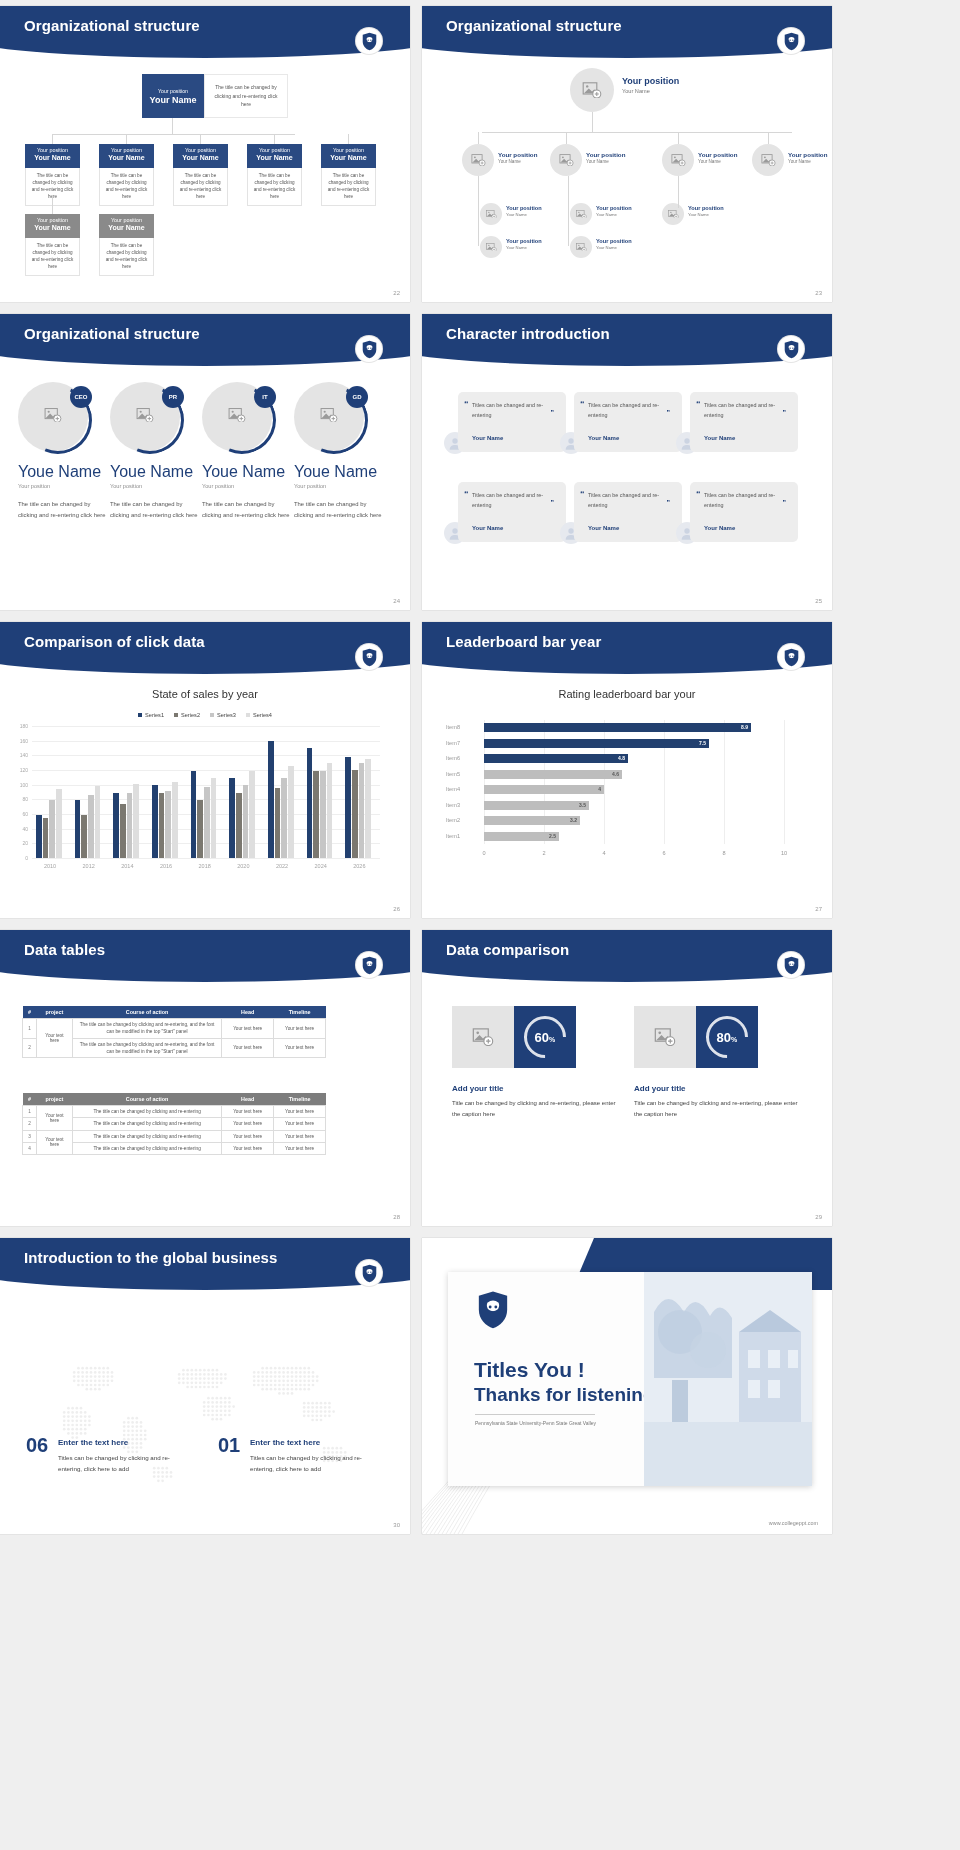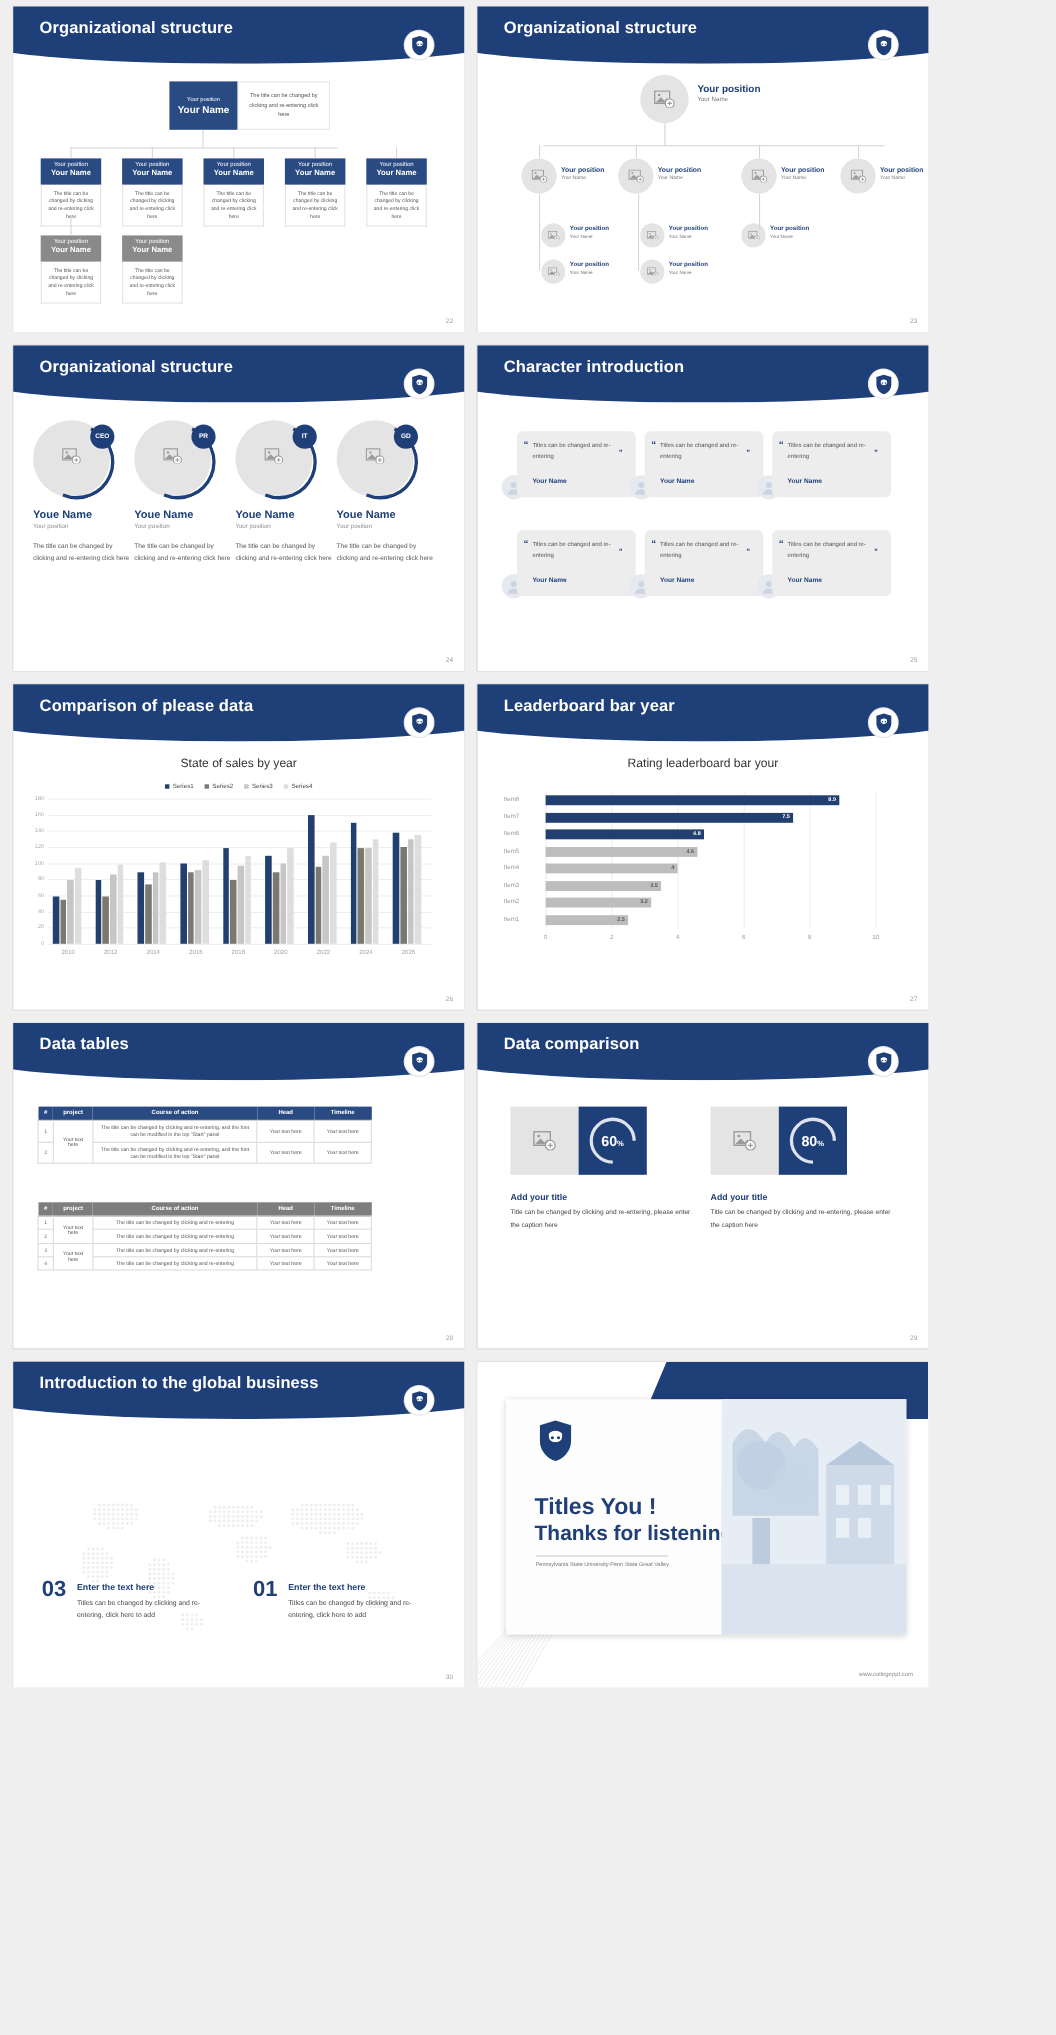--- a/index.html
+++ b/index.html
@@ -10,21 +10,21 @@
     overflow:hidden;
   }
   .grid {
     display:grid;
     grid-template-columns: 410px 410px;
     grid-auto-rows: 296px;
     column-gap:12px;
     row-gap:12px;
     padding:6px 64px 6px 0;
     justify-content:start;
-    margin-left:12px;
+    margin-left:0;
     gap:12px;
   }
   .slide {
     position:relative;
     width:410px; height:296px;
     background:#fff;
     overflow:hidden;
     box-shadow:0 0 1px rgba(0,0,0,.25);
   }
   
@@ -91,21 +91,21 @@
     border:3px solid #1f3f78; border-radius:50%;
     border-top-color:transparent; border-left-color:transparent;
     transform:rotate(-22deg);
   }
   .profimg .tag {
     position:absolute; right:-4px; top:4px; width:22px; height:22px; border-radius:50%;
     background:#1f3f78; color:#fff; font-size:6px; font-weight:bold;
     display:flex; align-items:center; justify-content:center;
   }
   .profimg .ph { position:absolute; left:50%; top:50%; transform:translate(-50%,-50%); }
-  .profname { font-size:10px; font-weight:bold; color:#1f3f78; margin-top:11px;}
+  .profname { font-size:16px; font-weight:normal; color:#1f3f78; margin-top:11px;}
   .profpos { font-size:5.6px; color:#8e8e8e; margin-top:2px;}
   .profdesc { font-size:5.9px; color:#555; line-height:1.85; margin-top:10px; }
   
   .qcard {
     position:absolute; width:108px; height:60px; background:#ededed;
     border-radius:5px; padding:9px 10px 0 14px;
   }
   .qcard .qt { position:absolute; left:6px; top:7px; color:#1f3f78; font-size:9px; font-weight:bold; }
   .qcard .qe { position:absolute; right:12px; top:17px; color:#1f3f78; font-size:7px; font-weight:bold; }
   .qcard .qtext { font-size:5.4px; color:#555; line-height:1.8; }
@@ -573,21 +573,21 @@
       <div class="qt">“</div>
       <div class="qe">”</div>
       <div class="qtext">Titles can be changed and re-entering</div>
       <div class="qname">Your Name</div>
       </div>
       <div class="pg">25</div>
     </div>
     <div class="slide">
       <div class="banner">
     <div class="bg"></div>
-    <div class="ttl">Comparison of please data</div>
+    <div class="ttl">Comparison of click data</div>
       </div>
   <div class="crest">
         <svg viewBox="0 0 24 28">
 <path d="M12 1 L22 4 V14 C22 21 17 25.5 12 27 C7 25.5 2 21 2 14 V4 Z" fill="#1f3f78"></path>
 <path d="M8 9 q4-3 8 0 q1 3 -1 5 q-3 2 -6 0 q-2-2 -1-5z" fill="#fff"></path>
 <circle cx="10" cy="12" r="1" fill="#1f3f78"></circle>
           <circle cx="14" cy="12" r="1" fill="#1f3f78"></circle>
 <path d="M11 15 h2 l-1 1.5z" fill="#1f3f78"></path>
         </svg>
       </div>
@@ -1256,21 +1256,21 @@
         <circle cx="166.8" cy="178.4" r="1.35" fill="#e3e3e3"></circle>
         <circle cx="171.0" cy="178.4" r="1.35" fill="#e3e3e3"></circle>
         <circle cx="154.2" cy="182.6" r="1.35" fill="#e3e3e3"></circle>
         <circle cx="158.4" cy="182.6" r="1.35" fill="#e3e3e3"></circle>
         <circle cx="162.6" cy="182.6" r="1.35" fill="#e3e3e3"></circle>
         <circle cx="166.8" cy="182.6" r="1.35" fill="#e3e3e3"></circle>
         <circle cx="171.0" cy="182.6" r="1.35" fill="#e3e3e3"></circle>
         <circle cx="158.4" cy="186.8" r="1.35" fill="#e3e3e3"></circle>
         <circle cx="162.6" cy="186.8" r="1.35" fill="#e3e3e3"></circle>
       </svg>
-      <div class="numbig" style="left:26px;top:196px">03</div>
+      <div class="numbig" style="left:26px;top:196px">06</div>
     <div class="numtitle" style="left:58px;top:200px">Enter the text here</div>
     <div class="numtext" style="left:58px;top:214px">Titles can be changed by clicking and re-entering, click here to add</div>
       <div class="numbig" style="left:218px;top:196px">01</div>
     <div class="numtitle" style="left:250px;top:200px">Enter the text here</div>
     <div class="numtext" style="left:250px;top:214px">Titles can be changed by clicking and re-entering, click here to add</div>
       <div class="pg">30</div>
     </div>
     <div class="slide">
       <div class="ty">
     <svg style="position:absolute;left:0;top:0;width:410px;height:296px">

